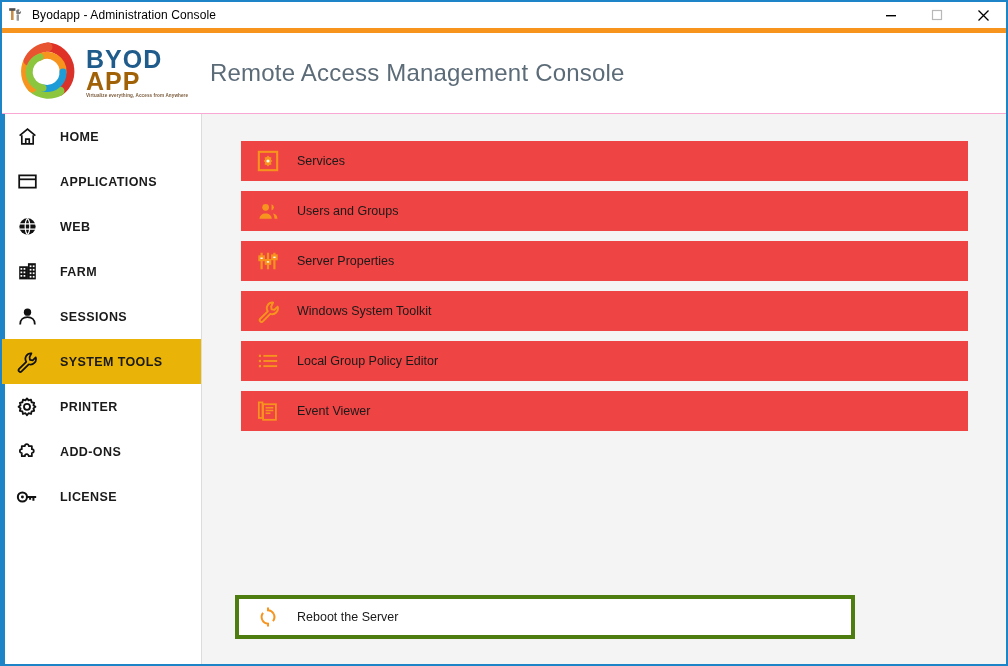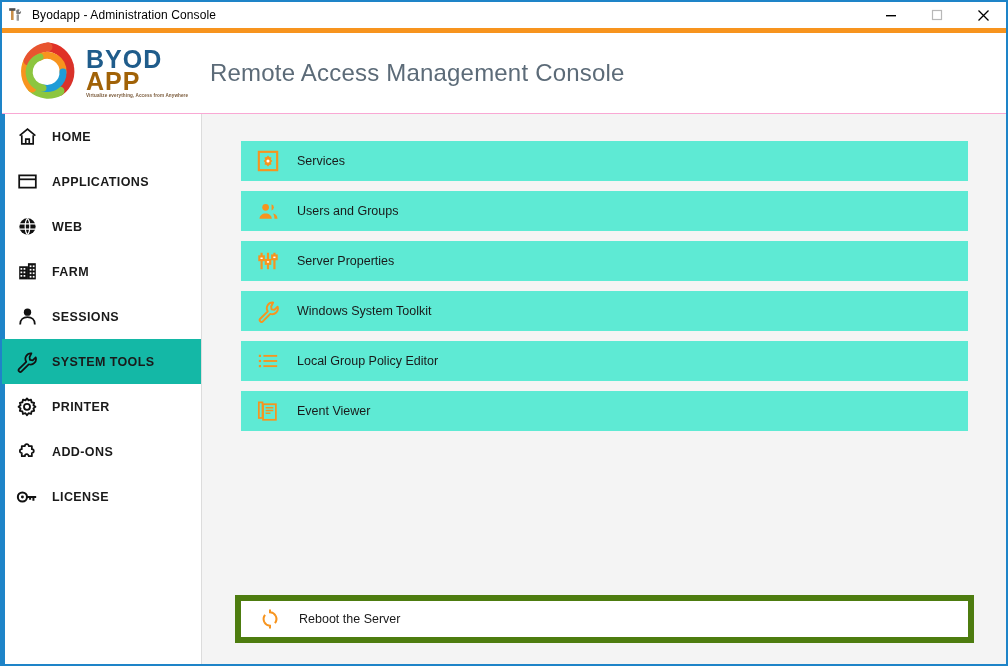--- a/index.html
+++ b/index.html
@@ -121,32 +121,33 @@
   .nav-item {
     position: relative;
     height: 45px;
     display: flex;
     align-items: center;
     padding-left: 10px;
     box-sizing: border-box;
     cursor: default;
   }
   .nav-item.selected {
-    background: #14b8a6;
+    background: #eab308;
   }
   .nav-icon {
     width: 30px;
     height: 30px;
     display: flex;
     align-items: center;
     justify-content: center;
     flex: 0 0 auto;
     color: #111111;
   }
   .nav-label {
+    margin-left: 8px;
     font-size: 12.5px;
     font-weight: bold;
     color: #1a1a1a;
     letter-spacing: 0.4px;
     white-space: nowrap;
     padding-left: 10px;
   }
 
   
   .content {
@@ -158,21 +159,21 @@
     box-sizing: border-box;
   }
   .card-list {
     position: absolute;
     left: 39px;
     top: 27px;
     width: 727px;
   }
   .card {
     height: 40px;
-    background: #5eead4;
+    background: #ef4444;
     display: flex;
     align-items: center;
     margin-bottom: 10px;
     padding-left: 12px;
     box-sizing: border-box;
     cursor: default;
   }
   .card-icon {
     width: 30px;
     height: 30px;
@@ -187,23 +188,23 @@
     font-size: 12.5px;
     color: #1a1a1a;
     white-space: nowrap;
   }
 
   
   .reboot-wrap {
     position: absolute;
     left: 33px;
     top: 481px;
-    width: 739px;
-    box-sizing: border-box;
-    border: 6px solid #4d7c0f;
+    width: 620px;
+    box-sizing: border-box;
+    border: 4px solid #4d7c0f;
     background: #c2410c;
   }
   .reboot {
     height: 36px;
     background: #ffffff;
     display: flex;
     align-items: center;
     padding-left: 14px;
     box-sizing: border-box;
     cursor: default;

